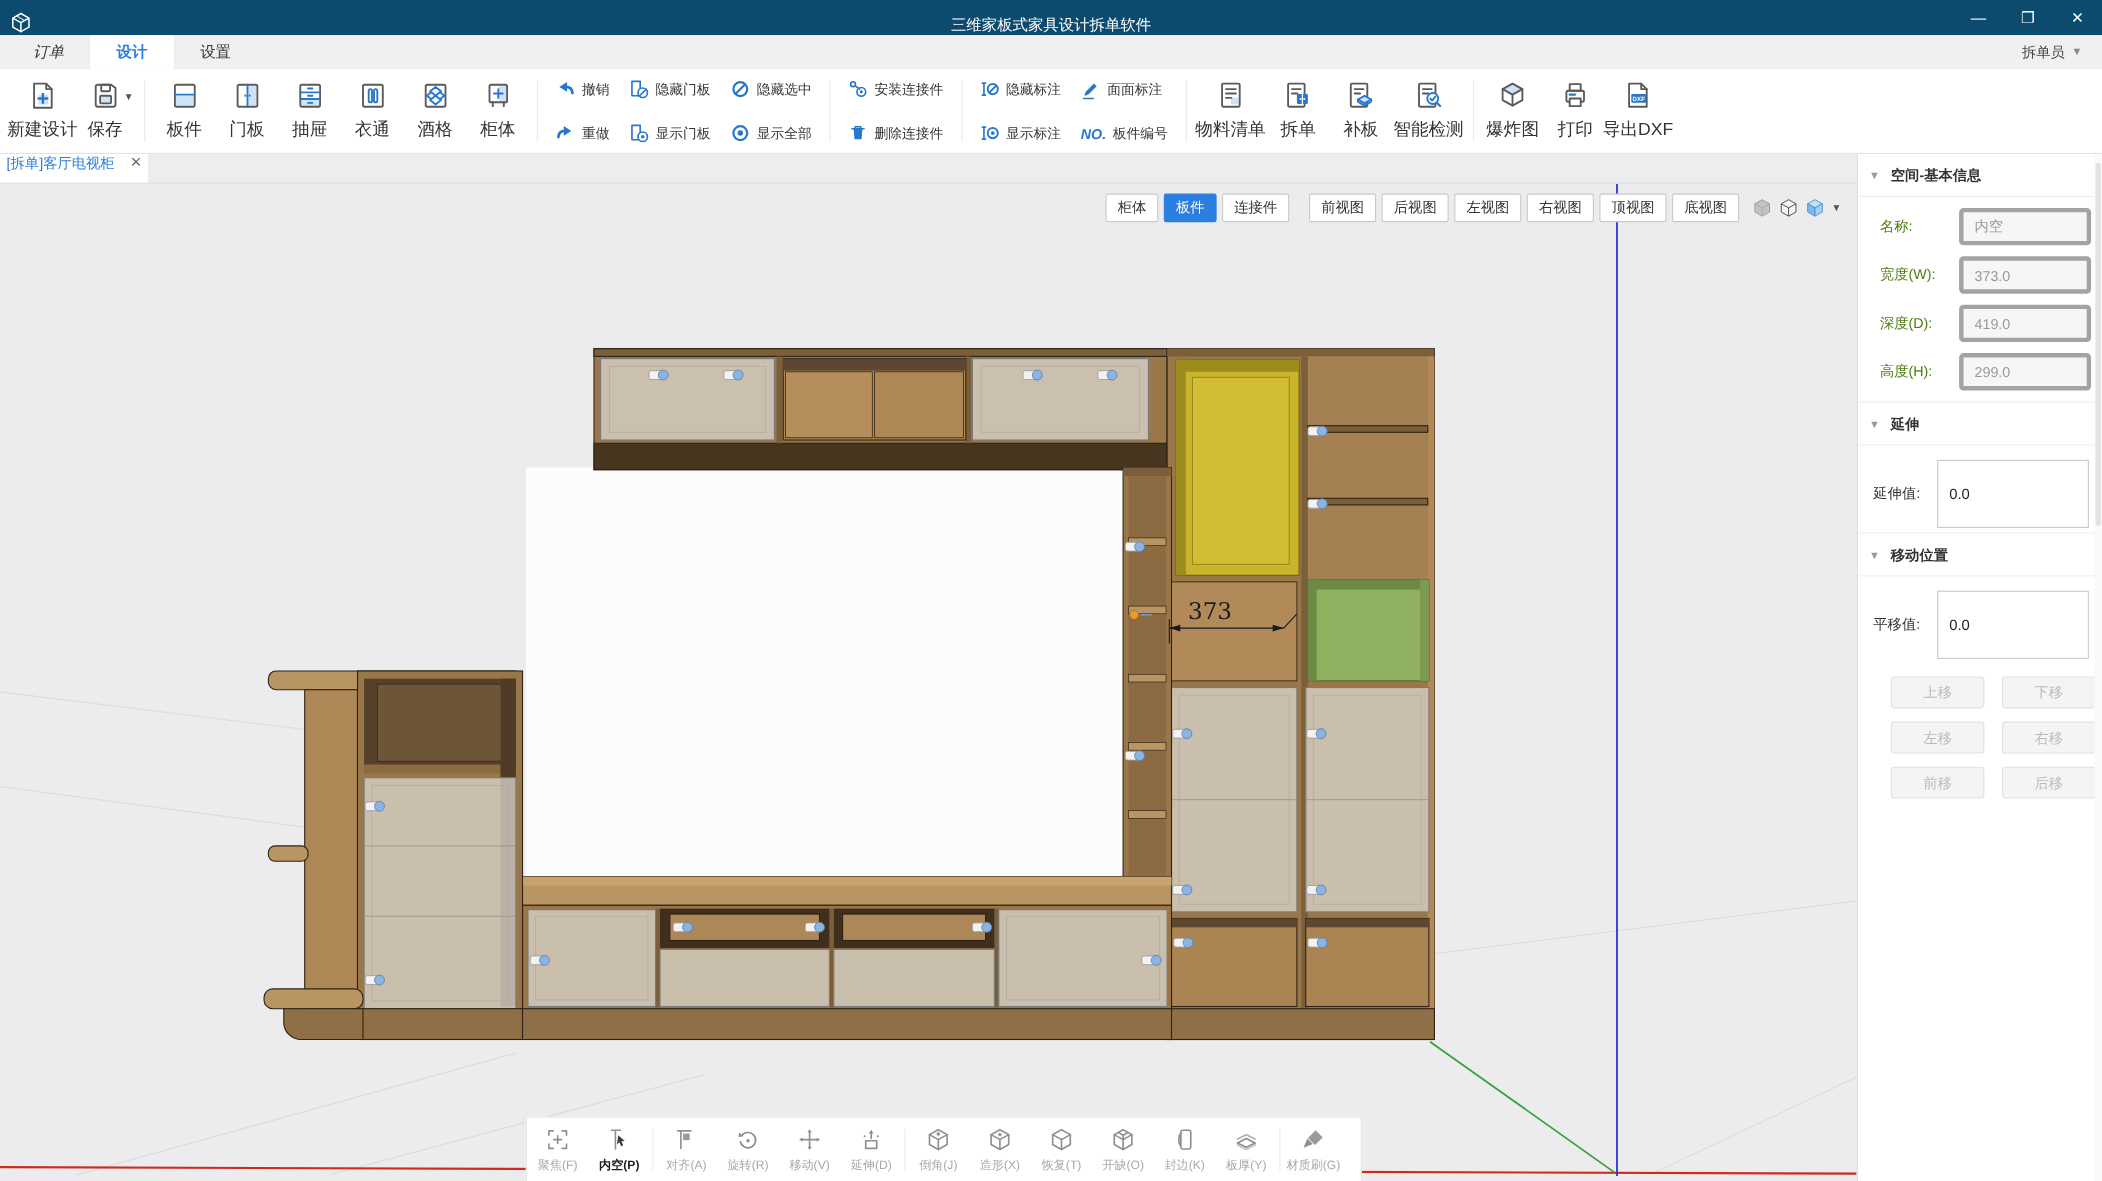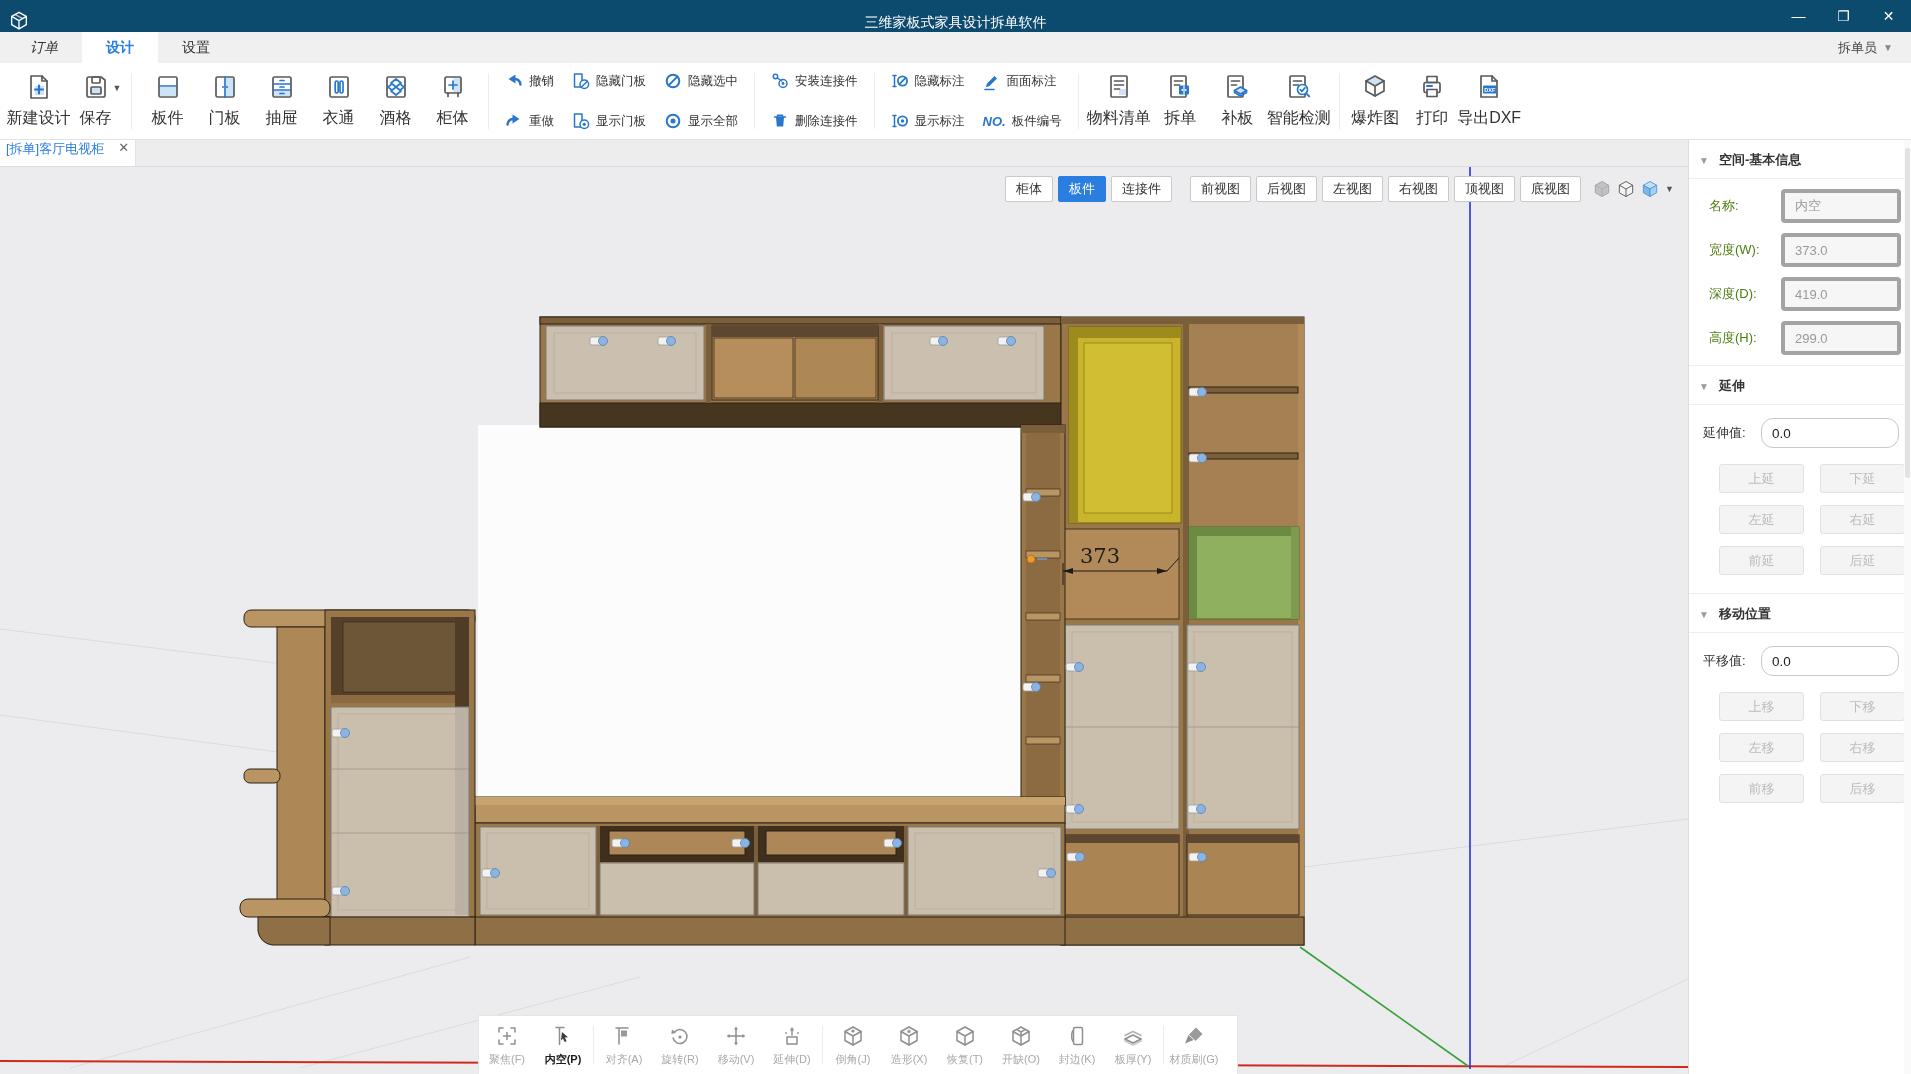--- a/index.html
+++ b/index.html
@@ -62,21 +62,21 @@
 
   
   .rightpanel{position:absolute;top:140px;right:0;width:223px;height:934px;background:#fff;border-left:1px solid #ddd;box-sizing:border-box;font-size:13px;color:#333;}
   .sheader{display:flex;align-items:center;gap:10px;padding:11px 0 9px 10px;border-bottom:1px solid #eee;font-weight:bold;font-size:13px;}
   .sheader .chev{color:#9a9a9a;font-size:10px;font-weight:normal;}
   .field{display:flex;align-items:center;margin:10px 0 10px 20px;}
   .flabel{width:72px;font-size:13px;color:#4d7c0f;}
   input.dis{width:92px;height:26px;background:#f6f6f6;border:4px solid #a3a3a3;border-radius:4px;color:#999;padding:0 10px;font-size:13px;font-family:inherit;}
   .valrow{display:flex;align-items:center;margin:13px 0 4px 14px;}
   .vlabel{width:58px;font-size:13px;}
-  input.en{width:116px;height:28px;background:#fff;border:1px solid #c9c9c9;border-radius:12px;color:#222;padding:0 10px;font-size:13.5px;font-family:inherit;}
+  input.en{width:116px;height:28px;background:#fff;border:1px solid #c9c9c9;border-radius:0;color:#222;padding:16px 10px;font-size:13.5px;font-family:inherit;}
   .btngrid{display:grid;grid-template-columns:85px 85px;gap:12px 16px;margin:16px 0 18px 30px;}
   .pbtn{height:27px;background:#f4f4f4;border:1px solid #e1e1e1;border-radius:3px;color:#bbb;font-size:13px;display:flex;align-items:center;justify-content:center;}
   .scrolltrack{position:absolute;right:0;top:0;width:7px;height:100%;background:#fafafa;}
   .scrollthumb{position:absolute;right:1px;top:8px;width:5px;height:330px;background:#e2e2e2;border-radius:3px;}
 
   
   svg.ri{stroke:#5a5a5a;fill:none;stroke-width:1.7;stroke-linecap:round;stroke-linejoin:round;}
   svg.si{stroke:#2777cc;fill:none;stroke-width:1.5;stroke-linecap:round;stroke-linejoin:round;}
   svg.bi{stroke:#8f8f8f;fill:none;stroke-width:1.5;stroke-linecap:round;stroke-linejoin:round;}
 </style>
@@ -741,28 +741,20 @@
     </div>
 
     <div class="sheader" style="border-top:1px solid #eee;margin-top:8px;">
       <span class="chev">▼</span>
       <span>延伸</span>
     </div>
     <div class="valrow">
       <span class="vlabel">延伸值:</span>
       <input class="en" value="0.0" style="">
     </div>
-    <div class="btngrid">
-      <div class="pbtn">上延</div>
-      <div class="pbtn">下延</div>
-      <div class="pbtn">左延</div>
-      <div class="pbtn">右延</div>
-      <div class="pbtn">前延</div>
-      <div class="pbtn">后延</div>
-    </div>
 
     <div class="sheader" style="border-top:1px solid #eee;">
       <span class="chev">▼</span>
       <span>移动位置</span>
     </div>
     <div class="valrow">
       <span class="vlabel">平移值:</span>
       <input class="en" value="0.0" style="">
     </div>
     <div class="btngrid">

